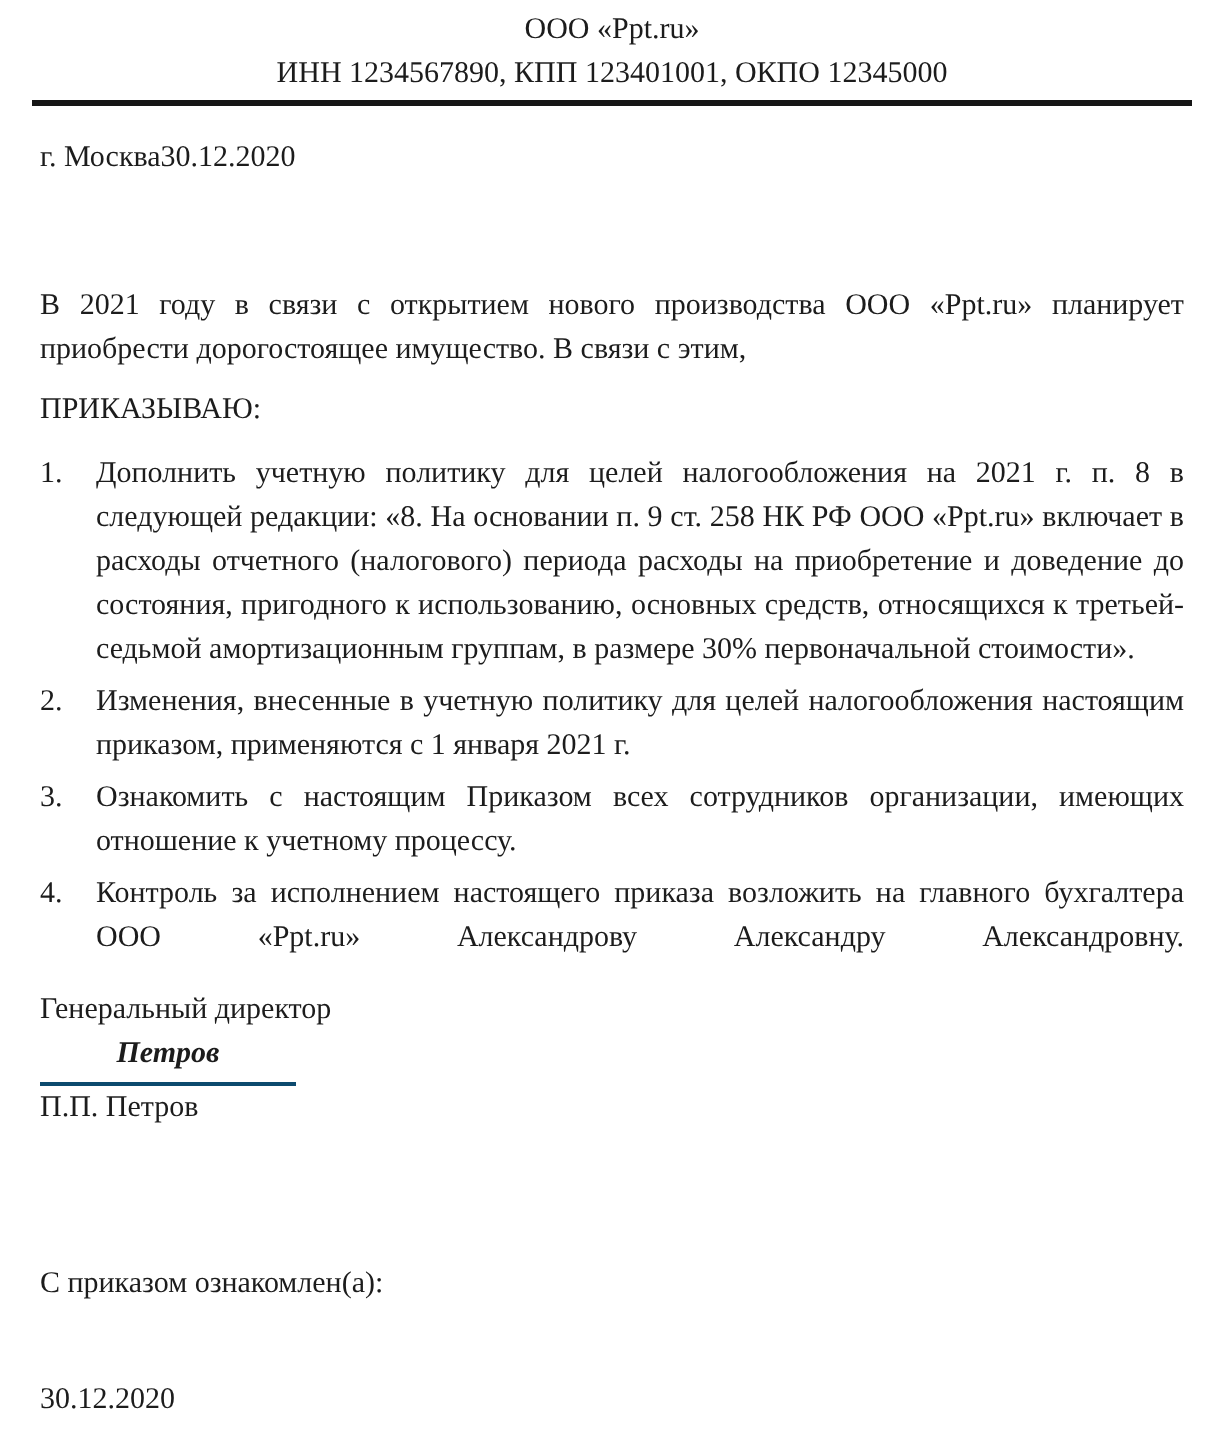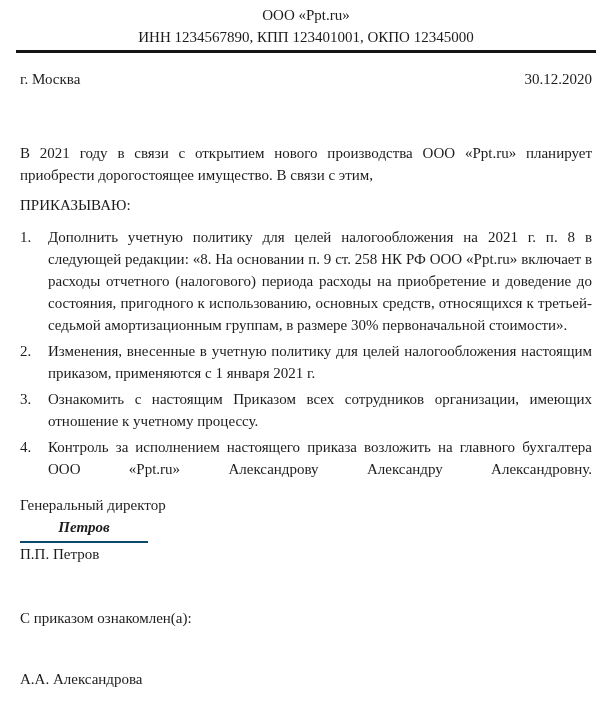--- a/index.html
+++ b/index.html
@@ -10,34 +10,34 @@
     overflow: hidden;
   }
   .page { box-sizing: border-box; width: 610px; height: 726px; padding: 4px 18px 0 20px; }
 
   .header { text-align: center; }
   .header .bold { font-weight: normal; margin-top: 33px; }
   .divider { border: none; border-top: 3px solid #161616; margin: 2px 0 0 -4px; width: calc(100% + 8px); }
 
   .title-block { text-align: center; margin-top: 34px; }
 
-  .meta-row { display: flex; justify-content: space-between; margin-top: 15px; }
+  .meta-row { display: flex; margin-top: 15px; }
 
   .preamble { text-align: justify; margin-top: 52px; }
 
   .order-verb { margin-top: 8px; }
 
   .items { margin-top: 10px; }
   .item { display: flex; margin-bottom: 4px; }
   .item-num { width: 28px; flex: none; }
   .item-text { flex: 1; text-align: justify; }
   .item-text.justify-last { text-align-last: justify; }
 
   .sig-row { display: flex; align-items: flex-start; margin-top: 14px; flex-direction: column; }
-  .sig-row.ack { margin-top: 42px; gap: 39px; }
+  .sig-row.ack { margin-top: 66px; }
   .sig-role { width: 300px; flex: none; }
   .sig-box {
     width: 128px; flex: none; text-align: center;
     font-weight: bold; font-style: italic;
     border-bottom: 2px solid #0c4a6e; padding-bottom: 3px;
   }
   .sig-name { flex: 1; text-align: center; }
 
   .footer-date { margin-top: 36px; }
 </style>
@@ -85,18 +85,17 @@
   </div>
 
   <div class="sig-row">
     <span class="sig-role">Генеральный директор</span>
     <span class="sig-box"><span>Петров</span></span>
     <span class="sig-name">П.П. Петров</span>
   </div>
 
   <div class="sig-row ack">
     <span class="sig-role">С приказом ознакомлен(а):</span>
-    <span class="sig-name">А.А. Александрова</span>
   </div>
 
   <div class="footer-date">30.12.2020</div>
 
 </div>
 
 </body></html>

